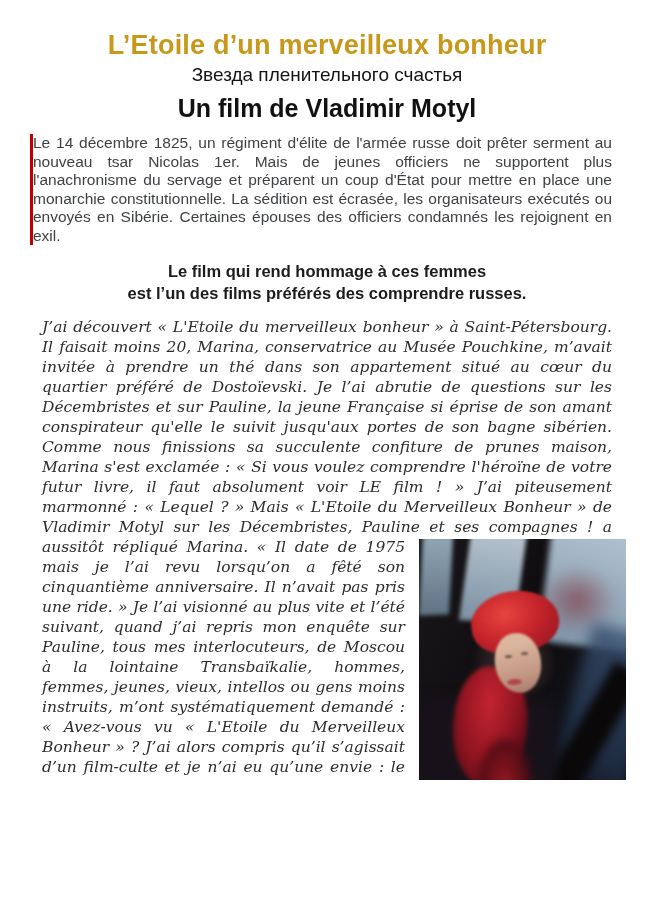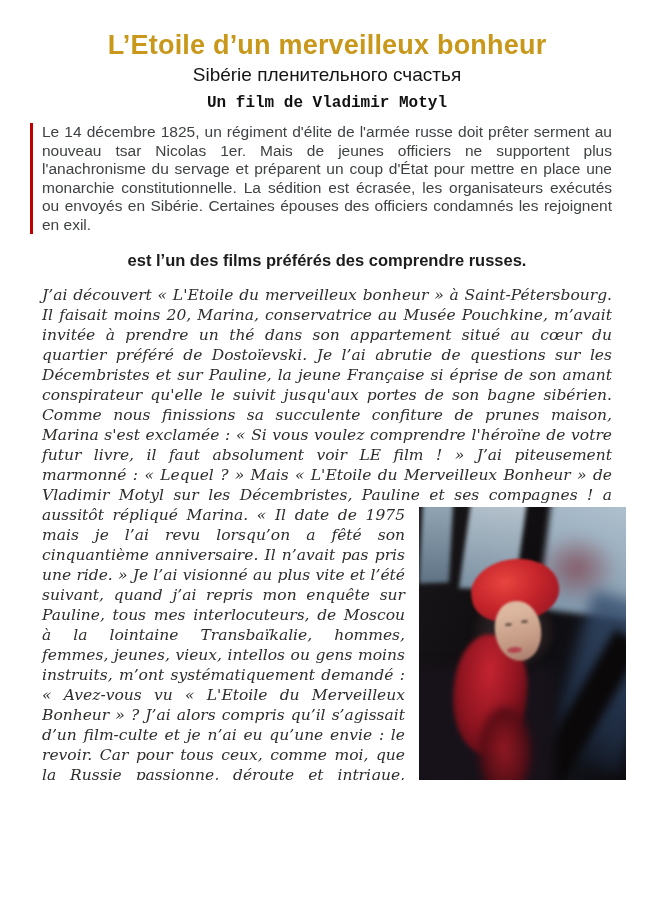--- a/index.html
+++ b/index.html
@@ -17,26 +17,25 @@
     font-size:27px;font-weight:bold;letter-spacing:.2px;
     color:#C9981A;
     font-family:"Liberation Sans",sans-serif;
   }
   .title-ru{
     margin:3px 0 0 0;text-align:center;
     font-size:19px;font-weight:normal;color:#141414;
   }
   .film-credit{
     margin:8px 0 0 0;text-align:center;
-    font-size:16px;font-weight:bold;color:#111111;font-family:Liberation Mono, monospace;
+    font-size:25px;font-weight:bold;color:#111111;
   }
   .synopsis{
     margin:11px 0 0 -12px;
     border-left:3px solid #C00000;
-    padding-left:9px;
     font-size:15.5px;line-height:18.5px;
     text-align:justify;
     color:#3f4245;
   }
   .highlight{
     margin:16px 0 13px 0;
     text-align:center;
     font-size:16.5px;font-weight:bold;color:#1c1c1c;
     line-height:21.5px;
   }
@@ -97,26 +96,27 @@
   .footer-left{font-size:15px;color:#2b2b2b;}
   .footer-left b{font-weight:bold;color:#1a1a1a;}
   .footer-right{font-size:11px;color:#333333;}
 </style>
 </head>
 <body>
 
 <div class="page">
 
   <h1 class="title">L’Etoile d’un merveilleux bonheur</h1>
-  <h2 class="title-ru">Sibérie пленительного счастья</h2>
+  <h2 class="title-ru">Звезда пленительного счастья</h2>
   <h3 class="film-credit">Un film de Vladimir Motyl</h3>
 
   <p class="synopsis">Le 14 décembre 1825, un régiment d'élite de l'armée russe doit prêter serment au nouveau tsar Nicolas 1er. Mais de jeunes officiers ne supportent plus l'anachronisme du servage et préparent un coup d'État pour mettre en place une monarchie constitutionnelle. La sédition est écrasée, les organisateurs exécutés ou envoyés en Sibérie. Certaines épouses des officiers condamnés les rejoignent  en exil.</p>
 
   <div class="highlight">
+    <div>Le film qui rend hommage à ces femmes</div>
     <div>est l’un des films préférés des comprendre russes.</div>
   </div>
 
   <div class="essay">
     <span>J’ai découvert « L'Etoile du merveilleux bonheur » à Saint-Pétersbourg. Il faisait moins 20, Marina, conservatrice au Musée Pouchkine, m’avait invitée à prendre un thé dans son appartement situé au cœur du quartier préféré de Dostoïevski. Je l’ai abrutie de questions sur les Décembristes et sur Pauline, la jeune Française si éprise de son amant conspirateur qu'elle le suivit jusqu'aux portes de son bagne sibérien. Comme nous finissions sa succulente confiture de prunes maison, Marina s'est exclamée : «  Si vous voulez comprendre l'héroïne de votre futur livre, il faut absolument voir LE film ! » J’ai piteusement marmonné : « Lequel ? »  Mais   « L'Etoile du Merveilleux Bonheur » de  Vladimir Motyl sur les Décembristes, Pauline et ses</span>
     <div class="photo">
       <div class="ph-bg"></div>
       <div class="ph-pane-left"></div>
       <div class="ph-pane-mid"></div>
       <div class="ph-pane-right"></div>

